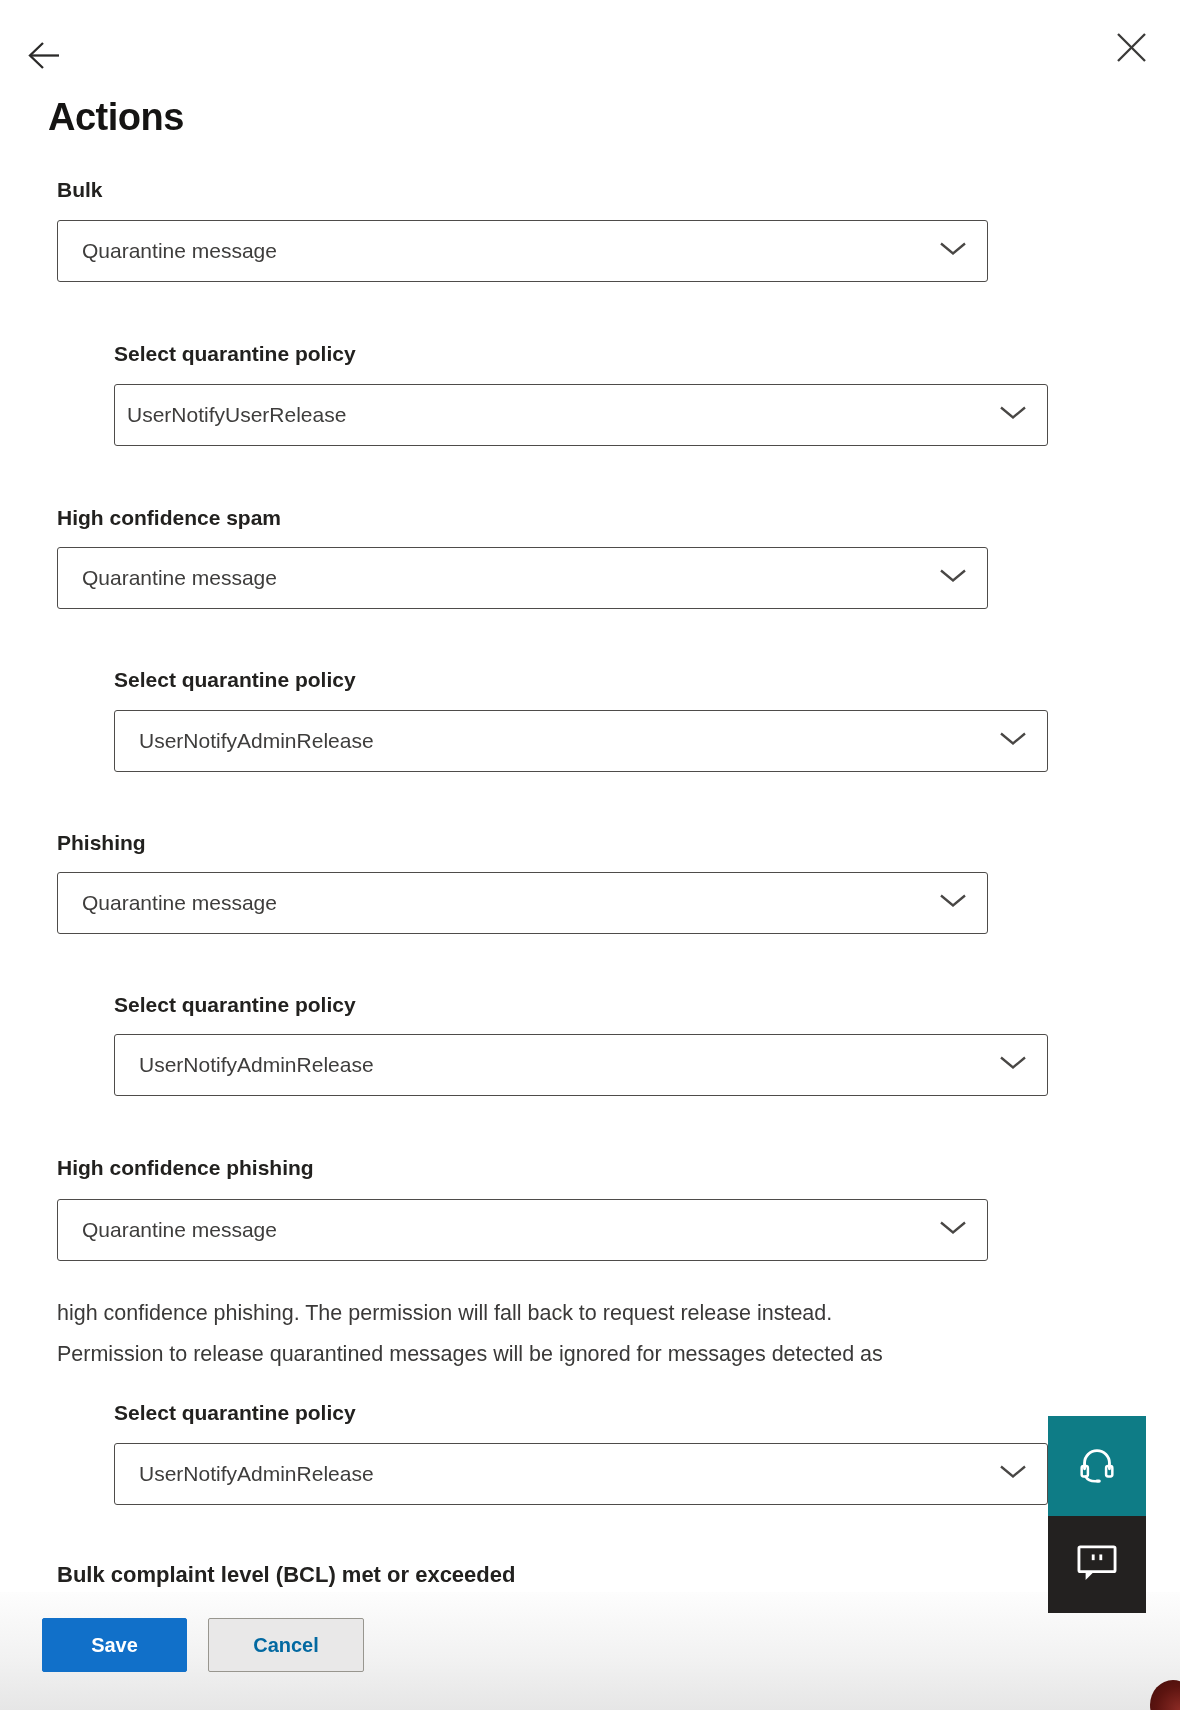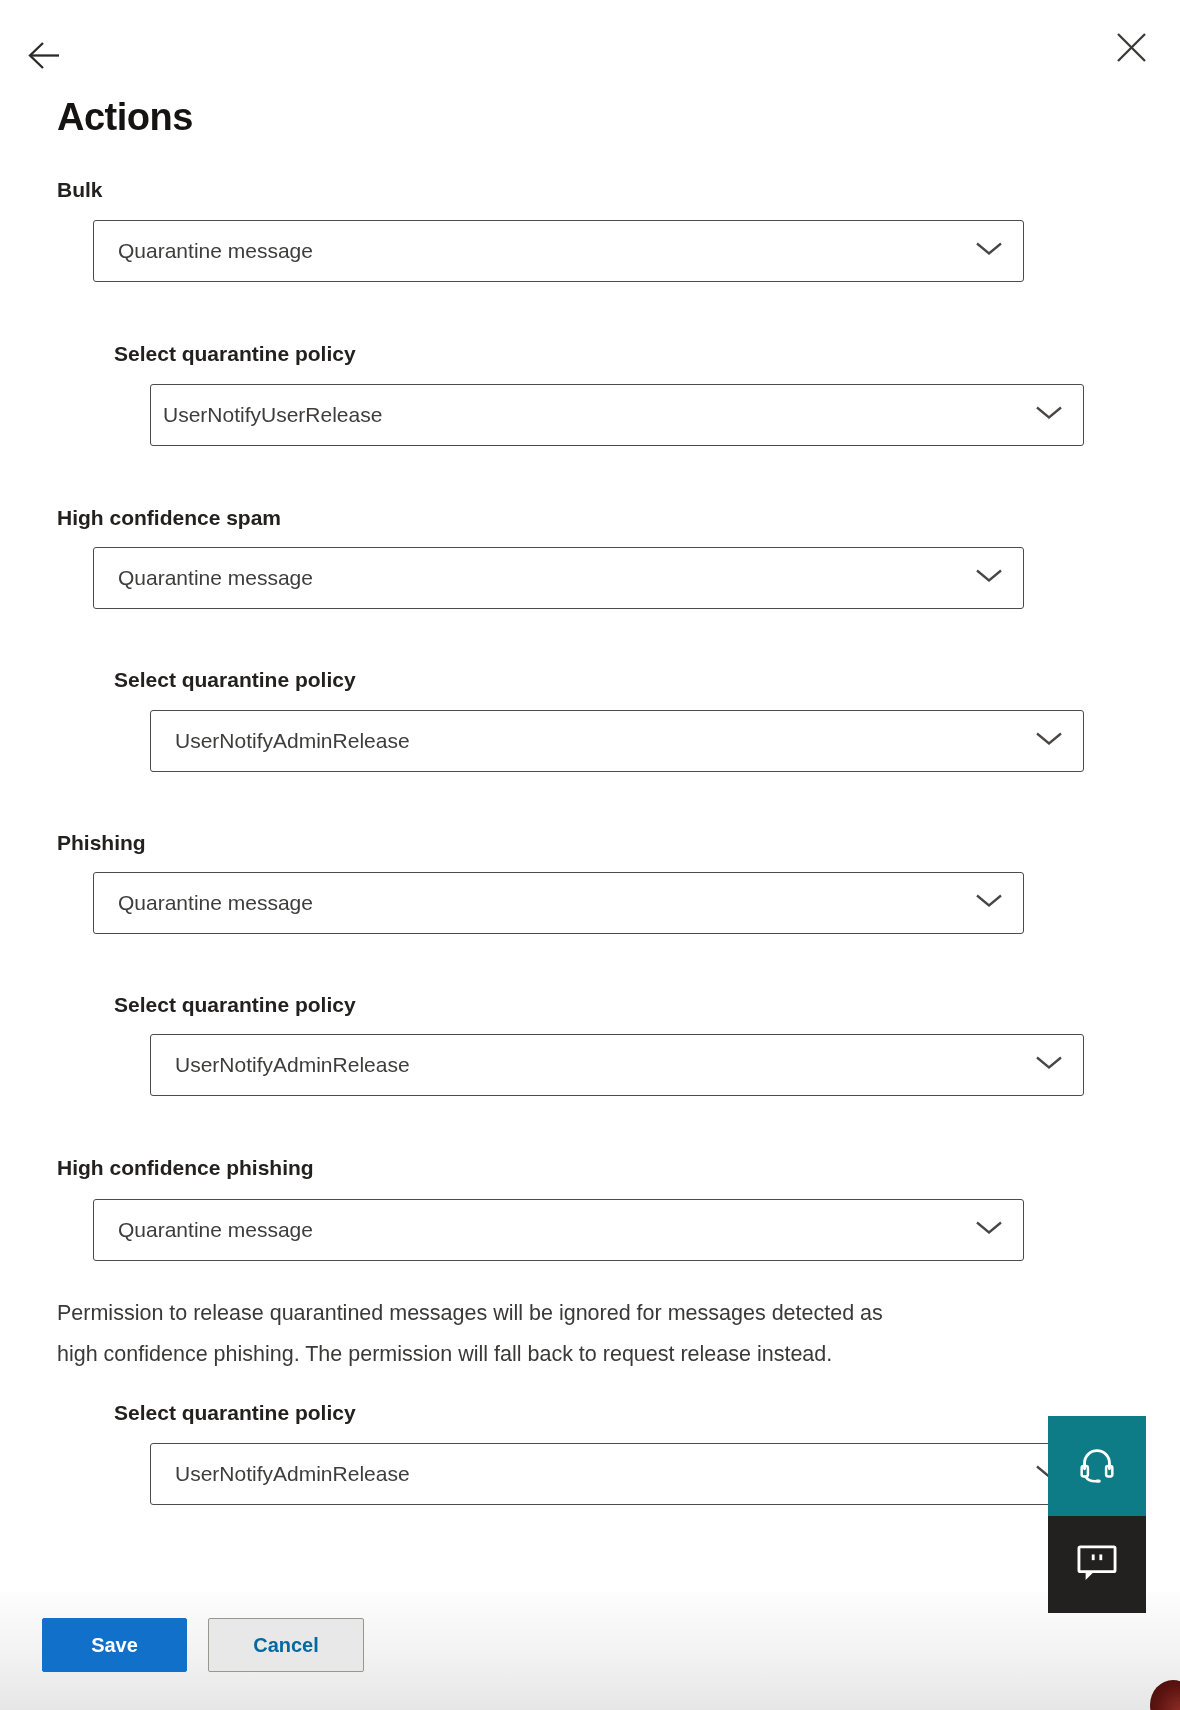--- a/index.html
+++ b/index.html
@@ -6,36 +6,36 @@
   .screen{
     position:relative;width:1180px;height:1710px;background:#ffffff;overflow:hidden;
     font-family:"Liberation Sans", sans-serif;color:#201f1e;
   }
   
   .icon-btn{position:absolute;background:none;border:none;padding:0;cursor:pointer;line-height:0;}
   .back-btn{left:25px;top:38px;width:38px;height:36px;}
   .close-btn{left:1112px;top:30px;width:38px;height:36px;}
 
   
-  .page-title{position:absolute;left:57px;top:96px;font-size:38px;font-weight:700;color:#151413;margin:0;letter-spacing:-.5px;}
+  .page-title{position:absolute;left:48px;top:96px;font-size:38px;font-weight:700;color:#151413;margin:0;letter-spacing:-.5px;}
   .lbl{position:absolute;font-size:21px;font-weight:600;color:#22211f;}
   .l-spam{left:57px;top:178px;}
   .l-sqp1{left:114px;top:342px;}
   .l-hcs{left:57px;top:506px;}
   .l-sqp2{left:114px;top:668px;}
   .l-phish{left:57px;top:831px;}
   .l-sqp3{left:114px;top:993px;}
   .l-hcp{left:57px;top:1156px;}
   .l-sqp4{left:114px;top:1401px;}
   .l-bcl{left:57px;top:1562px;font-size:22px;z-index:1;}
 
   
   .dd{
     position:absolute;height:62px;background:#fff;border:1.5px solid #4e4c4a;border-radius:3px;
-    display:flex;align-items:center;box-sizing:border-box;padding:0 56px 0 24px;cursor:pointer;margin-left:36px;
+    display:flex;align-items:center;box-sizing:border-box;padding:0 56px 0 24px;cursor:pointer;
   }
   .dd .val{font-size:21px;color:#3e3d3c;white-space:nowrap;overflow:hidden;}
   .dd .chev{position:absolute;right:20px;top:50%;transform:translateY(-50%);}
   .d1{left:57px;top:220px;width:931px;}
   .d2{left:114px;top:384px;width:934px;padding-left:12px;}
   .d3{left:57px;top:547px;width:931px;}
   .d4{left:114px;top:710px;width:934px;}
   .d5{left:57px;top:872px;width:931px;}
   .d6{left:114px;top:1034px;width:934px;}
   .d7{left:57px;top:1199px;width:931px;}
@@ -159,34 +159,35 @@
   <div class="dd d7">
     <span class="val">Quarantine message</span>
     <span class="chev">
       <svg width="28" height="15" viewBox="0 0 28 15">
           <polyline points="2,2 14,12 26,2" fill="none" stroke="#494745" stroke-width="2.3"></polyline>
         </svg>
     </span>
   </div>
 
   <div class="note">
+    <span>high confidence phishing. The permission will fall back to request release instead.</span>
     <span>Permission to release quarantined messages will be ignored for messages detected as</span>
-    <span>high confidence phishing. The permission will fall back to request release instead.</span>
   </div>
 
   <div class="lbl l-sqp4">Select quarantine policy</div>
   <div class="dd d8">
     <span class="val">UserNotifyAdminRelease</span>
     <span class="chev">
       <svg width="28" height="15" viewBox="0 0 28 15">
           <polyline points="2,2 14,12 26,2" fill="none" stroke="#494745" stroke-width="2.3"></polyline>
         </svg>
     </span>
   </div>
 
+  <div class="lbl l-bcl">Bulk complaint level (BCL) met or exceeded</div>
 
   <div class="footer">
     <button class="btn btn-save">Save</button>
     <button class="btn btn-cancel">Cancel</button>
   </div>
 
   <div class="support">
     <button class="sup-btn sup-help">
       <span>
         <svg width="46" height="46" viewBox="0 0 48 48">

